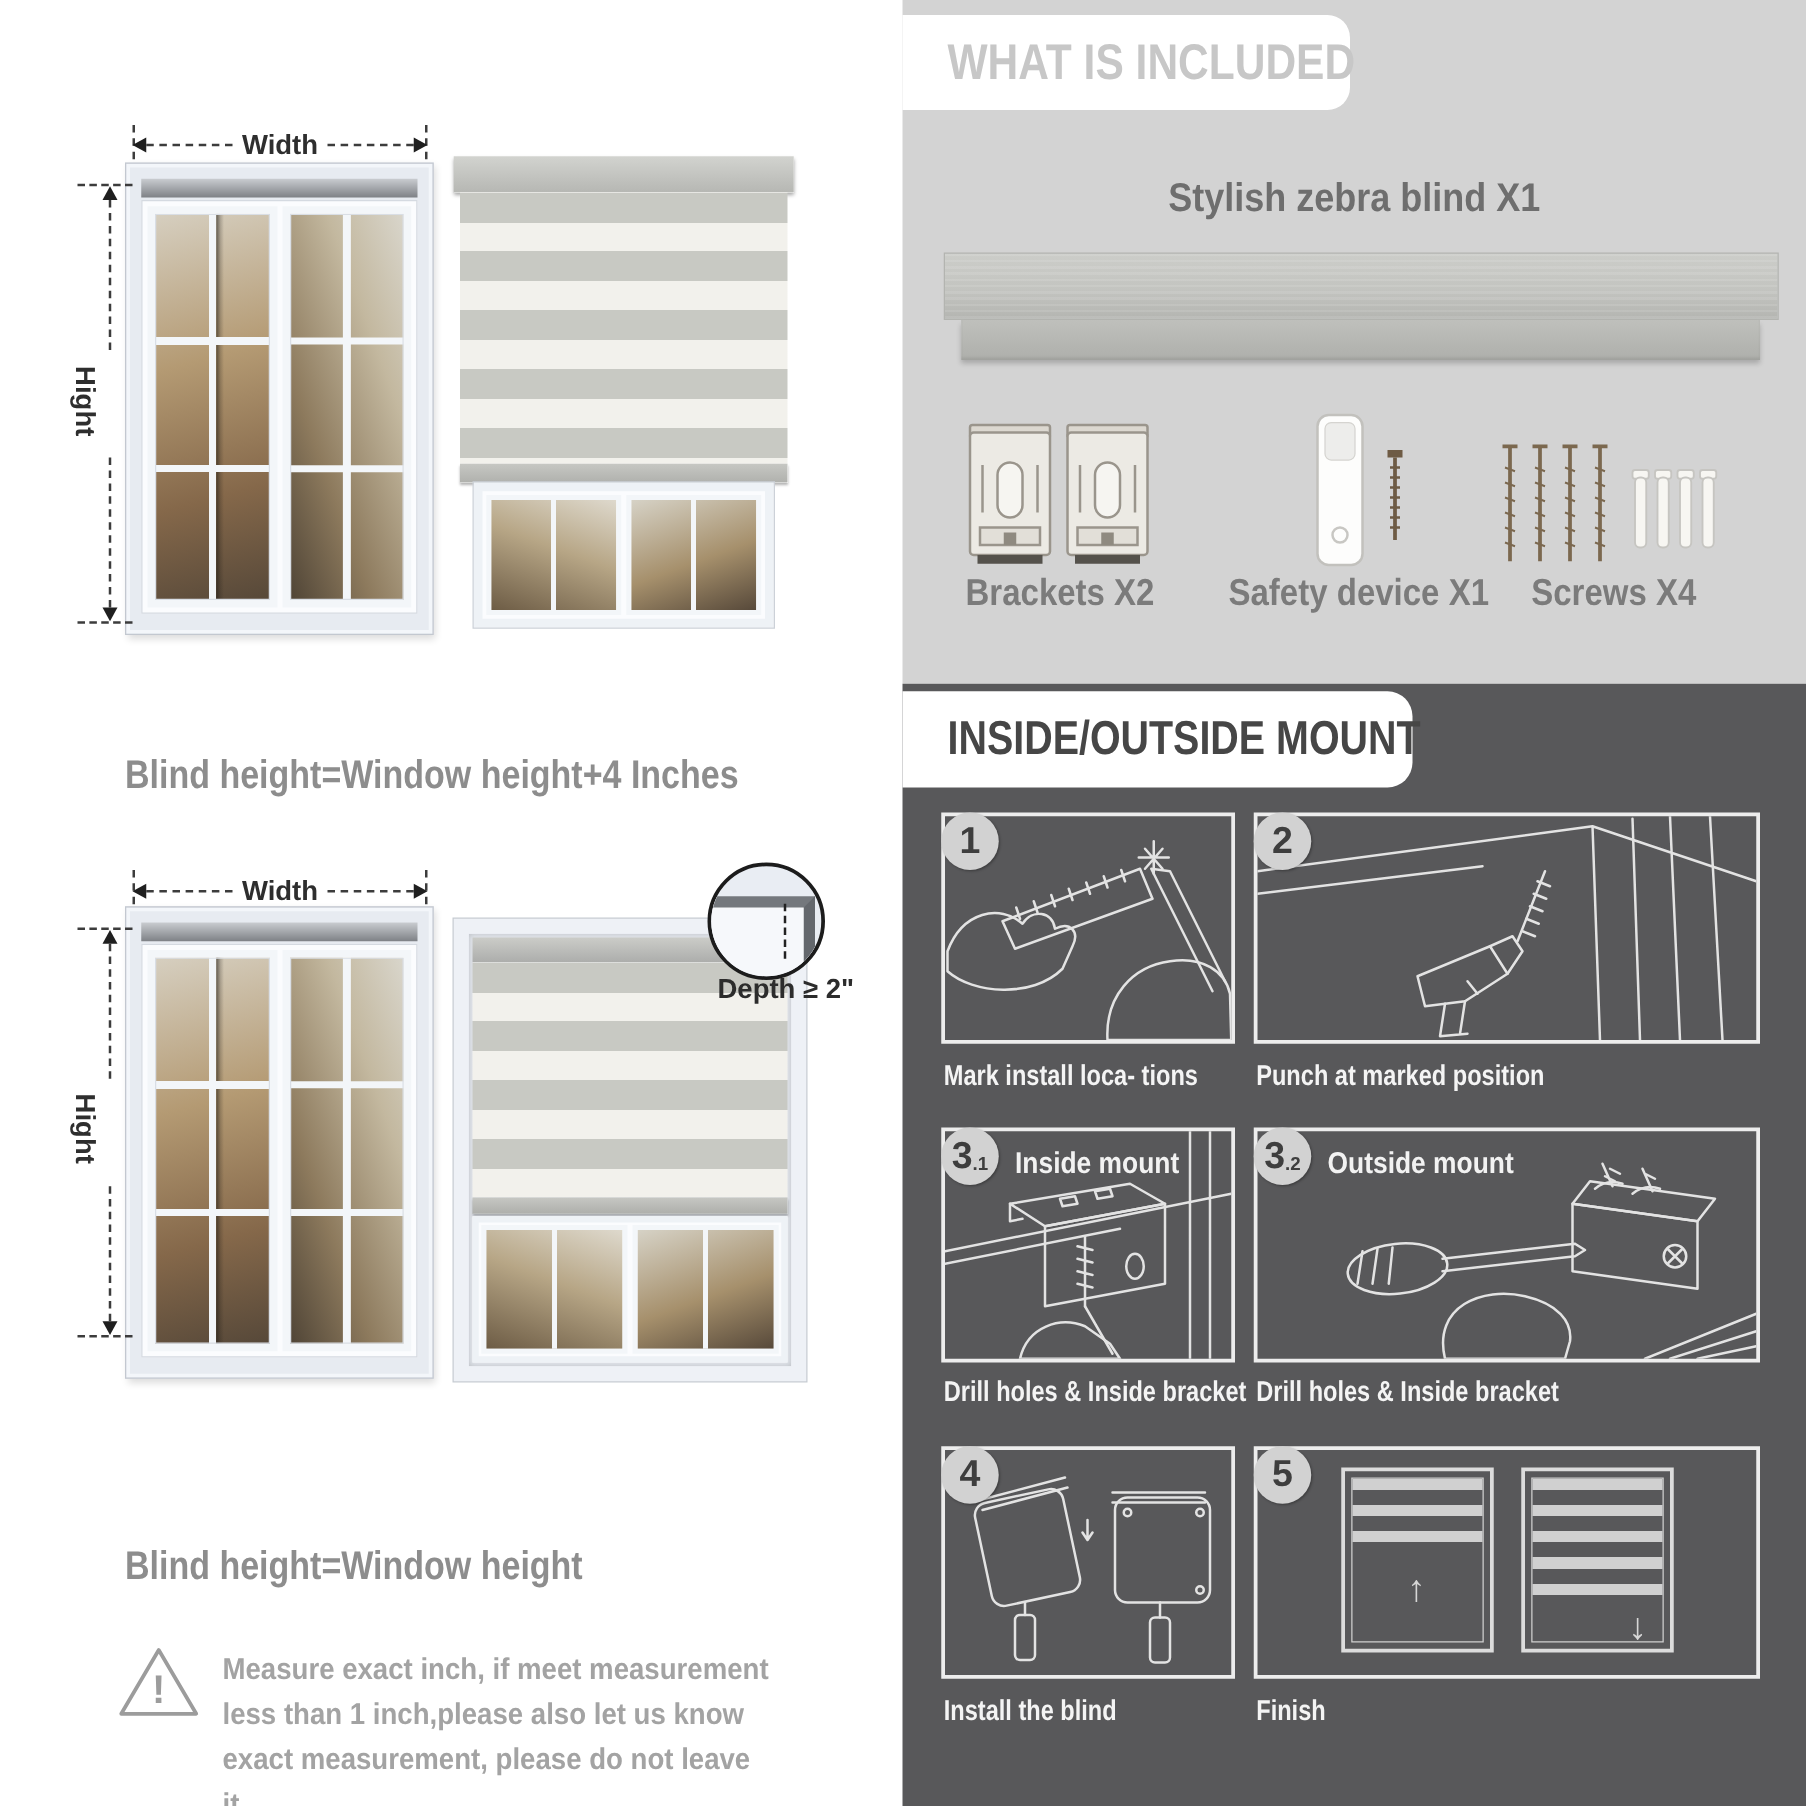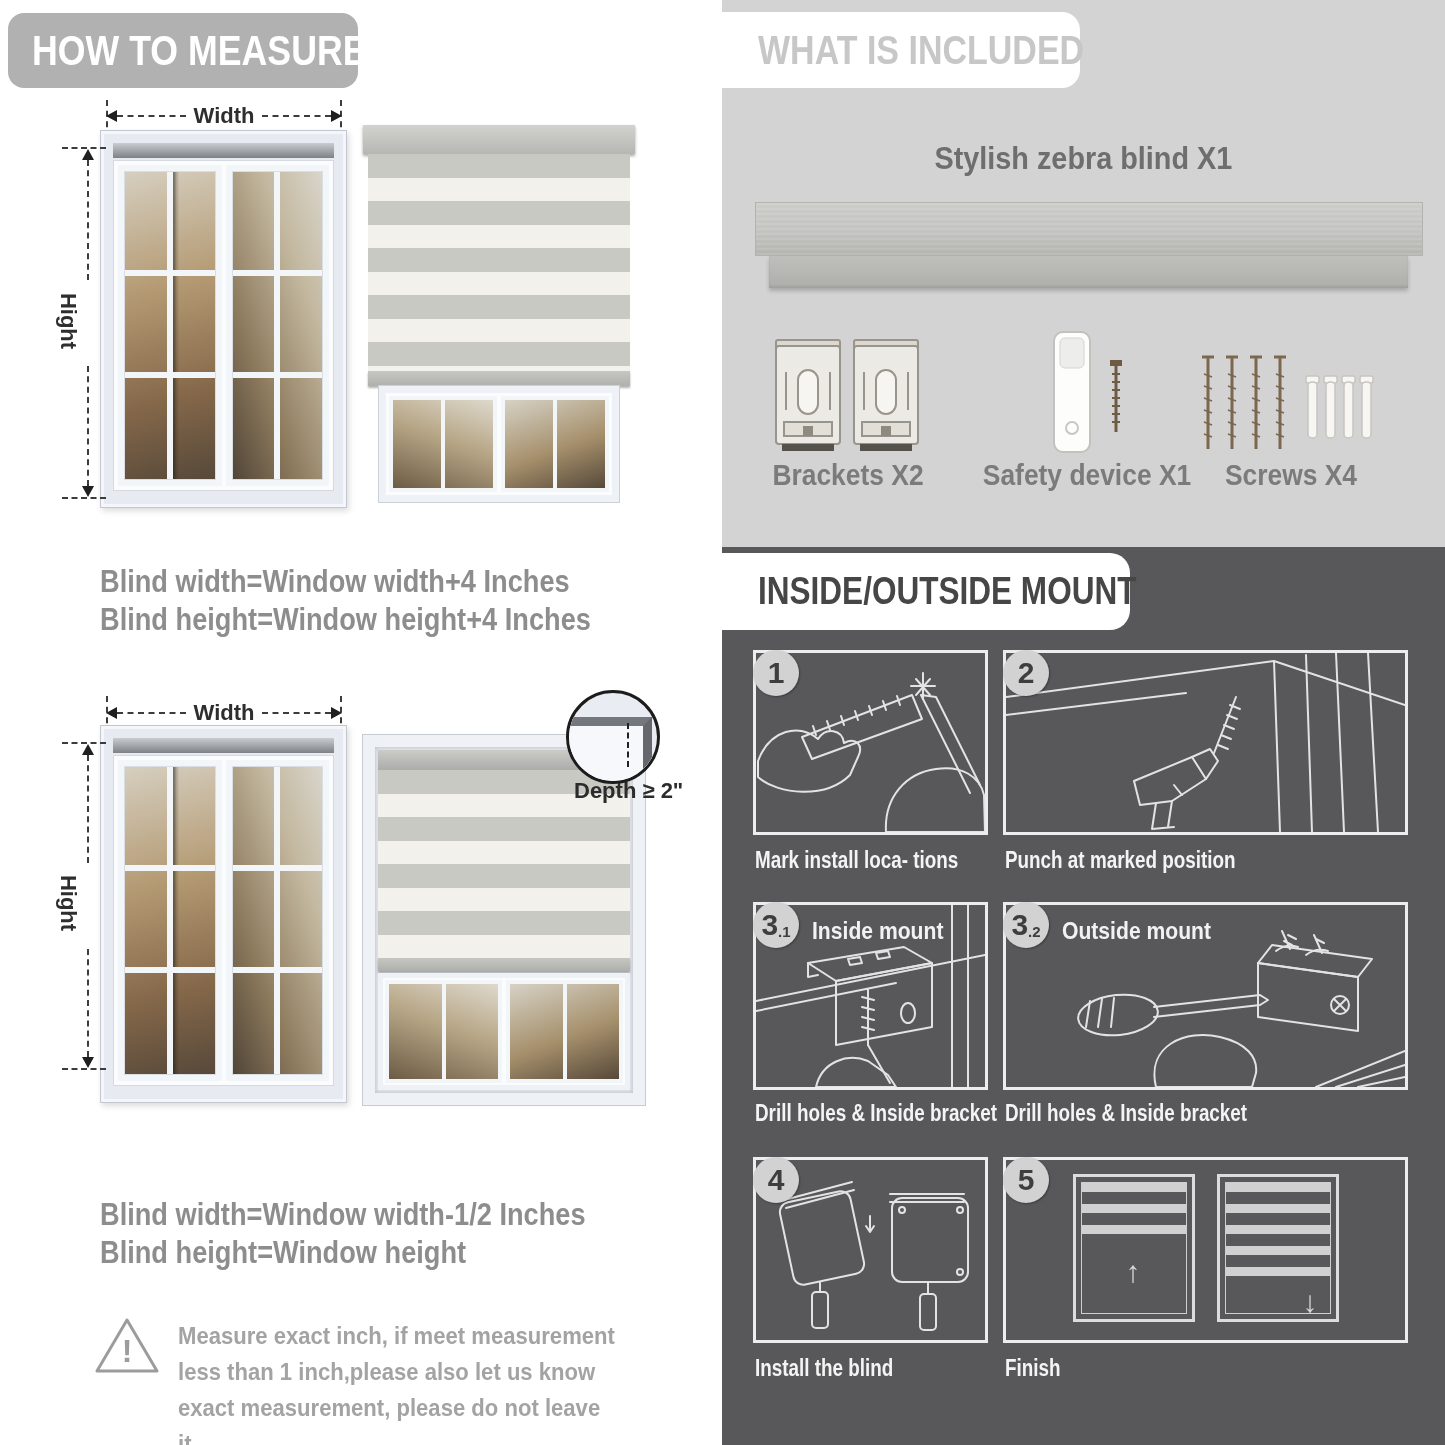--- a/index.html
+++ b/index.html
@@ -121,23 +121,20 @@
   .finin{width:100%;height:100%;border:1px solid #cfcfcf;box-sizing:border-box;display:flex;flex-direction:column;}
   .finstripes{background:repeating-linear-gradient(180deg,#d0d0d0 0 9px,transparent 9px 21px);}
   .finopen{flex:1;position:relative;}
   .gl{position:absolute;color:#d6d6d6;font-size:30px;font-weight:bold;line-height:1;}
 </style>
 </head>
 <body>
 
 <div class="canvas">
 
-  <div class="abs banner">
-    <span class="cond">HOW TO MEASURE</span>
-  </div>
 
   <div class="abs ctick" style="left:106px;top:100px;height:38px;"></div>
   <div class="abs ctick" style="left:340px;top:100px;height:38px;"></div>
   <div class="abs harrow" style="left:106px;top:108px;width:236px;">
     <span class="ah l"></span>
     <span class="hline"></span>
     <span class="albl">Width</span>
     <span class="hline"></span>
     <span class="ah r"></span>
   </div>
@@ -162,23 +159,20 @@
   <div class="abs" style="left:363px;top:125px;width:282px;height:383px;">
     <div class="abs cassette1"></div>
     <div class="abs shade1"></div>
     <div class="abs botbar1"></div>
     <div class="abs bwindow">
       <div class="bsash"></div>
       <div class="bsash alt"></div>
     </div>
   </div>
 
-  <div class="abs sec-line" style="left:100px;top:563px;">
-    <span class="cond">Blind width=Window width+4 Inches</span>
-  </div>
   <div class="abs sec-line" style="left:100px;top:601px;">
     <span class="cond">Blind height=Window height+4 Inches</span>
   </div>
 
   <div class="abs ctick" style="left:106px;top:696px;height:38px;"></div>
   <div class="abs ctick" style="left:340px;top:696px;height:38px;"></div>
   <div class="abs harrow" style="left:106px;top:705px;width:236px;">
     <span class="ah l"></span>
     <span class="hline"></span>
     <span class="albl">Width</span>
@@ -213,23 +207,20 @@
     </div>
   </div>
   <div class="abs mag">
     <div class="magcorner"></div>
     <div class="magdash"></div>
   </div>
   <div class="abs depth-label" style="left:574px;top:778px;">
     <span>Depth ≥ 2"</span>
   </div>
 
-  <div class="abs sec-line" style="left:100px;top:1196px;">
-    <span class="cond">Blind width=Window width-1/2 Inches</span>
-  </div>
   <div class="abs sec-line" style="left:100px;top:1234px;">
     <span class="cond">Blind height=Window height</span>
   </div>
 
   <div class="abs" style="left:92px;top:1314px;">
     <svg width="70" height="64" viewBox="0 0 70 64">
       <path d="M35 6 L65 57 L5 57 Z" fill="none" stroke="#9c9c9c" stroke-width="3" stroke-linejoin="round"></path>
       <text x="35" y="48" text-anchor="middle" font-size="32" font-weight="bold" fill="#9c9c9c" font-family="Liberation Sans, sans-serif">!</text>
     </svg>
   </div>

